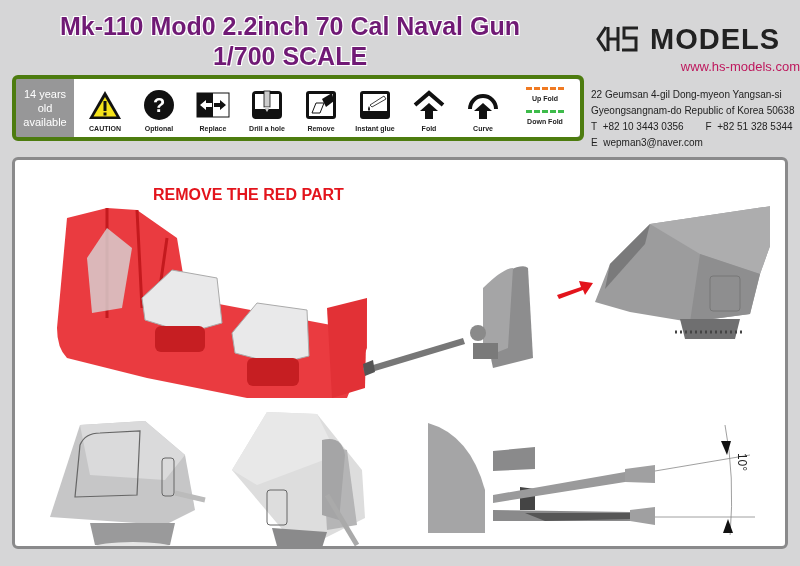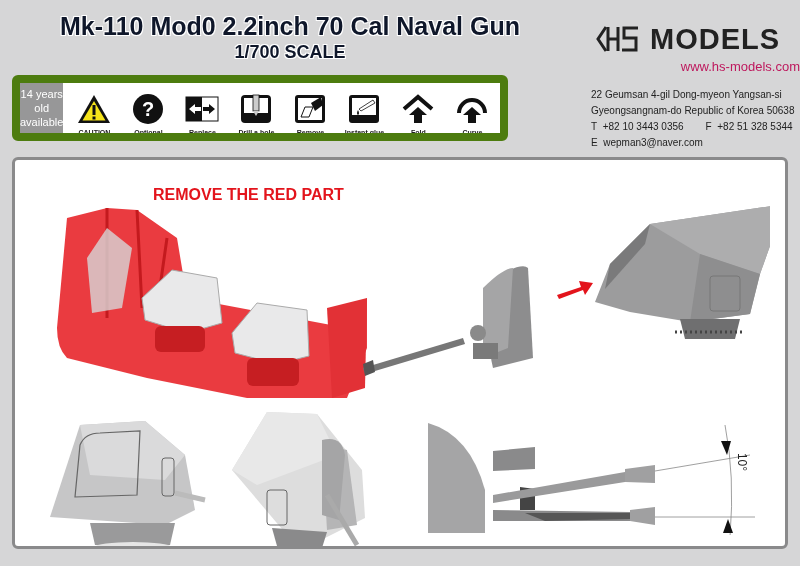--- a/index.html
+++ b/index.html
@@ -1,33 +1,33 @@
 <!DOCTYPE html>
 <html><head>
 <meta charset="utf-8">
 <style>
   * { box-sizing: border-box; margin: 0; padding: 0; }
   html, body { width: 800px; height: 566px; overflow: hidden; }
   body { background: #d6d6d7; font-family: "Liberation Sans", sans-serif; position: relative; }
 
-  .title { position: absolute; left: 0; width: 580px; text-align: center; font-weight: bold; color: #0f172a;
+  .title { position: absolute; left: 0; width: 580px; text-align: center; font-weight: bold; color: #701a75;
            text-shadow: -1px -1px 0 #fff, 1px -1px 0 #fff, -1px 1px 0 #fff, 1px 1px 0 #fff; }
   .title.l1 { top: 12px; font-size: 25px; }
-  .title.l2 { top: 42px; font-size: 18px; }
+  .title.l2 { top: 42px; font-size: 25px; }
 
   .logo { position: absolute; left: 596px; top: 22px; width: 190px; height: 34px; display: flex; align-items: center; gap: 10px; }
   .logo-mark { width: 44px; height: 28px; }
   .logo-text { font-size: 29px; color: #222; letter-spacing: 1px; font-weight: bold; }
   .website { position: absolute; left: 580px; width: 220px; top: 59px; text-align: right; font-size: 13px; color: #be185d; }
   .addr { position: absolute; left: 591px; top: 87px; font-size: 10px; line-height: 16px; color: #222; }
   .addr .row { white-space: nowrap; }
   .addr .gap { display: inline-block; width: 22px; }
 
-  .legend { position: absolute; left: 12px; top: 75px; width: 496px; height: 66px; border-radius: 6px;
-            background: #9d9d9e; border: 8px solid #4d7c0f; overflow: hidden; display: flex; }
+  .legend { position: absolute; left: 12px; top: 75px; width: 572px; height: 66px; border-radius: 6px;
+            background: #9d9d9e; border: 4px solid #4d7c0f; overflow: hidden; display: flex; }
   .legend-age { width: 68px; display: flex; align-items: center; justify-content: center; text-align: center;
                 color: #fff; font-size: 11px; line-height: 14px; background: #979798; }
   .legend-icons { flex: 1; background: #fff; border-radius: 0 4px 4px 0; display: flex; align-items: flex-start; padding-left: 4px; }
   .lg-item { width: 54px; height: 62px; display: flex; flex-direction: column; align-items: center; justify-content: flex-start; padding-top: 10px; }
   .lg-item svg { width: 34px; height: 32px; }
   .lg-label { font-size: 7px; font-weight: bold; color: #222; margin-top: 4px; white-space: nowrap; }
   .lg-fold { width: 70px; display: flex; flex-direction: column; align-items: center; padding-top: 6px; }
   .dash { width: 38px; height: 0; border-top: 3px dashed; margin: 2px 0; }
   .fold-label { font-size: 7px; font-weight: bold; color: #222; margin: 3px 0 6px; }
 

